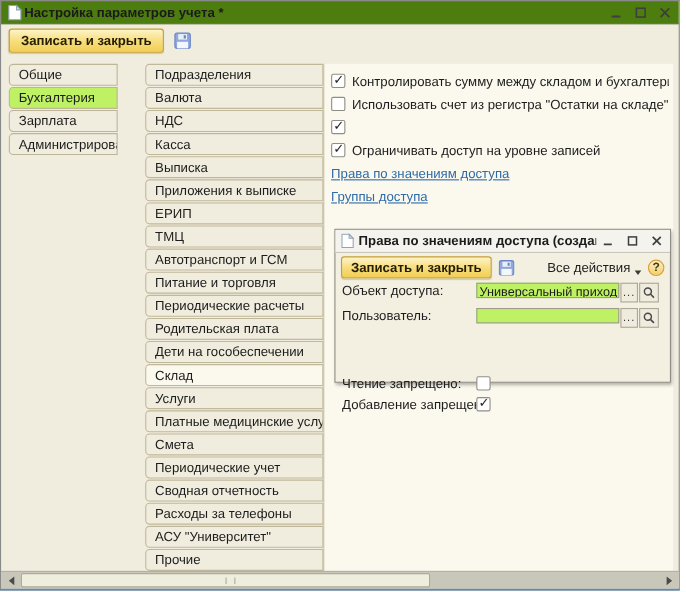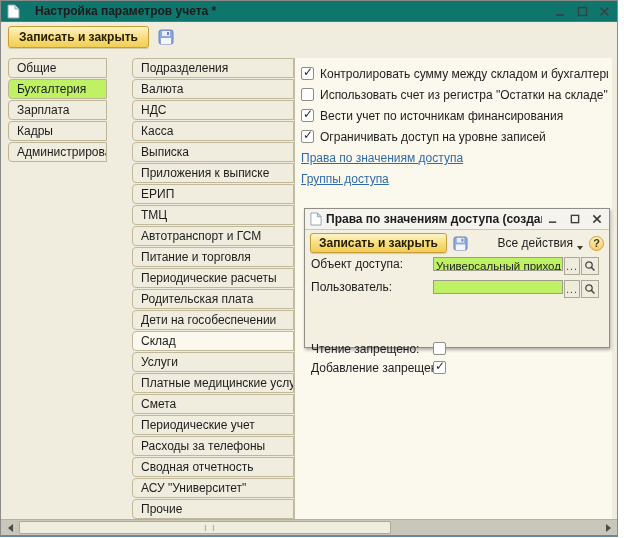--- a/index.html
+++ b/index.html
@@ -13,21 +13,21 @@
     color:#1c1c1c;
   }
   .win {
     position:absolute; left:0; top:0; width:618px; height:537px;
     border:1px solid #8A8A8A; border-bottom:2px solid #6588A6;
     background:#F0EDDF;
   }
   
   .titlebar {
     position:absolute; left:0; top:0; right:0; height:21px;
-    background:#0f766e; display:flex; align-items:center; gap:15px; padding:0 6px;
+    background:#4d7c0f; display:flex; align-items:center; gap:2px; padding:0 6px;
     border-bottom:1px solid #6e6e6e;
   }
   .titlebar .wtitle { font-weight:bold; color:#1b1b1b; flex:1; white-space:nowrap; overflow:hidden; }
   .winbtns { display:flex; align-items:center; gap:8px; }
   .winbtn { width:14px; height:14px; display:flex; align-items:center; justify-content:center; cursor:default; }
   
   .toolbar { position:absolute; top:25px; left:7px; display:flex; align-items:center; gap:9px; }
   .btn-yellow {
     background:linear-gradient(#FDF4C8, #F7DC79 55%, #F2CE55);
     border:1px solid #C79E33; border-radius:3px;
@@ -174,21 +174,20 @@
             <rect x="3" y="9" width="10" height="6" fill="#F3F6FB"></rect>
           </svg>
       </span>
     </button>
   </div>
 
   <div class="side-tabs">
     <div class="tab">Общие</div>
     <div class="tab sel">Бухгалтерия</div>
     <div class="tab">Зарплата</div>
-    <div class="tab">Кадры</div>
     <div class="tab">Администрирование</div>
   </div>
 
   <div class="cats">
     <div class="cat">Подразделения</div>
     <div class="cat">Валюта</div>
     <div class="cat">НДС</div>
     <div class="cat">Касса</div>
     <div class="cat">Выписка</div>
     <div class="cat">Приложения к выписке</div>
@@ -197,39 +196,38 @@
     <div class="cat">Автотранспорт и ГСМ</div>
     <div class="cat">Питание и торговля</div>
     <div class="cat">Периодические расчеты</div>
     <div class="cat">Родительская плата</div>
     <div class="cat">Дети на гособеспечении</div>
     <div class="cat sel">Склад</div>
     <div class="cat">Услуги</div>
     <div class="cat">Платные медицинские услуги</div>
     <div class="cat">Смета</div>
     <div class="cat">Периодические учет</div>
+    <div class="cat">Сводная отчетность</div>
     <div class="cat">Расходы за телефоны</div>
-    <div class="cat">Сводная отчетность</div>
     <div class="cat">АСУ "Университет"</div>
     <div class="cat">Прочие</div>
   </div>
   <div class="vdiv"></div>
 
   <div class="panel">
     <div class="cbrow">
       <span class="checkbox on"></span>
       <span class="cblabel">Контролировать сумму между складом и бухгалтерией</span>
     </div>
     <div class="cbrow">
       <span class="checkbox"></span>
       <span class="cblabel">Использовать счет из регистра "Остатки на складе"</span>
     </div>
     <div class="cbrow">
       <span class="checkbox on"></span>
-      <span class="cblabel">Вести учет по источникам финансирования</span>
     </div>
     <div class="cbrow">
       <span class="checkbox on"></span>
       <span class="cblabel">Ограничивать доступ на уровне записей</span>
     </div>
     <div class="linkrow">
       <a class="link">Права по значениям доступа</a>
     </div>
     <div class="linkrow">
       <a class="link">Группы доступа</a>

